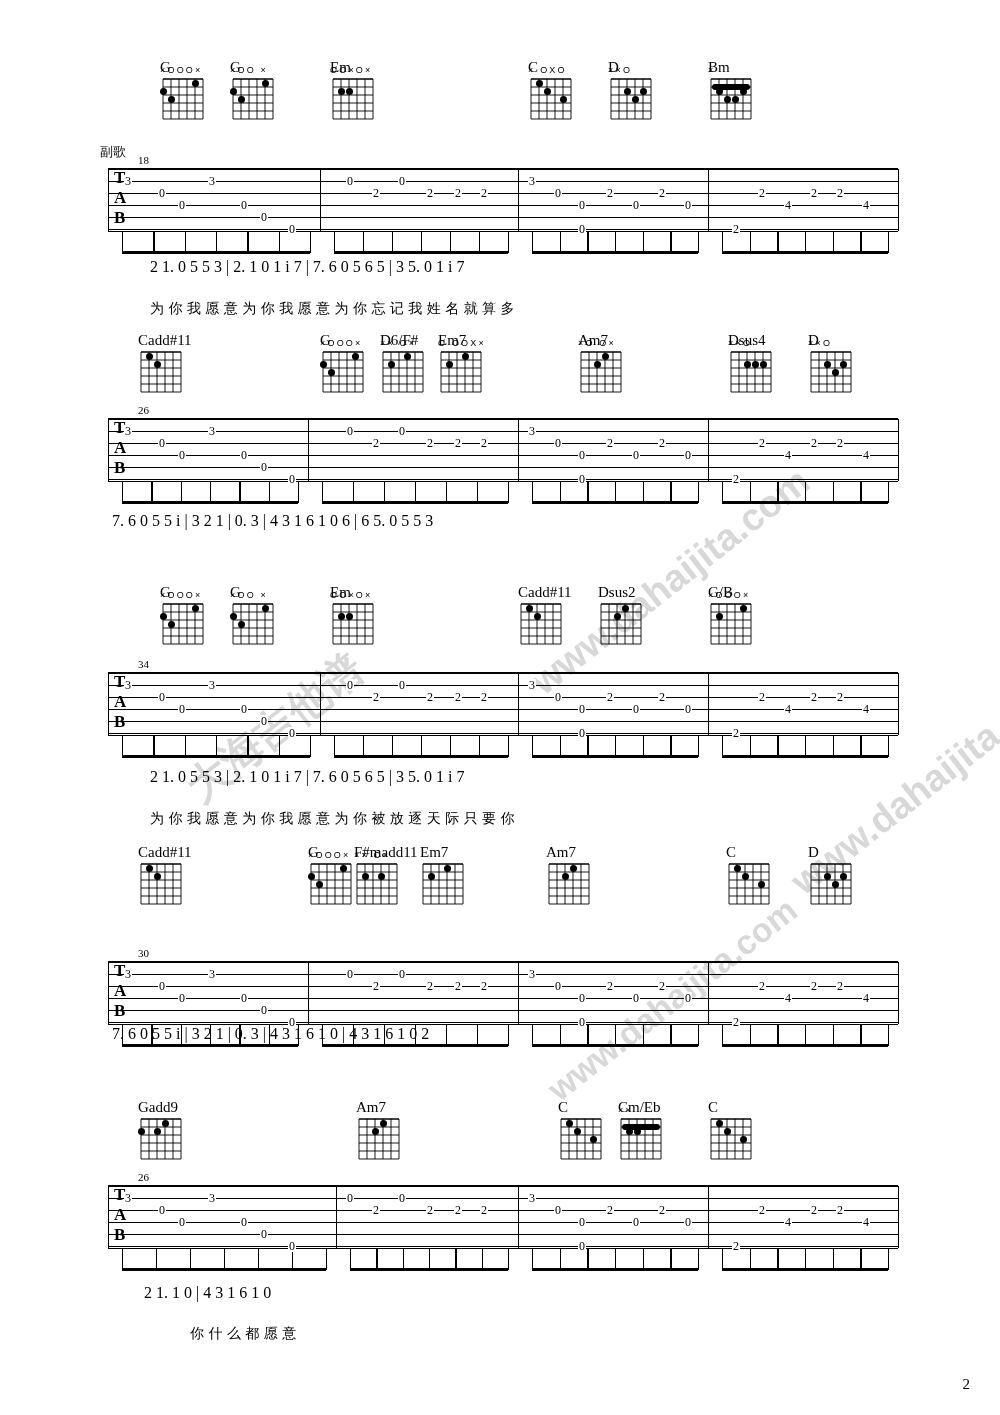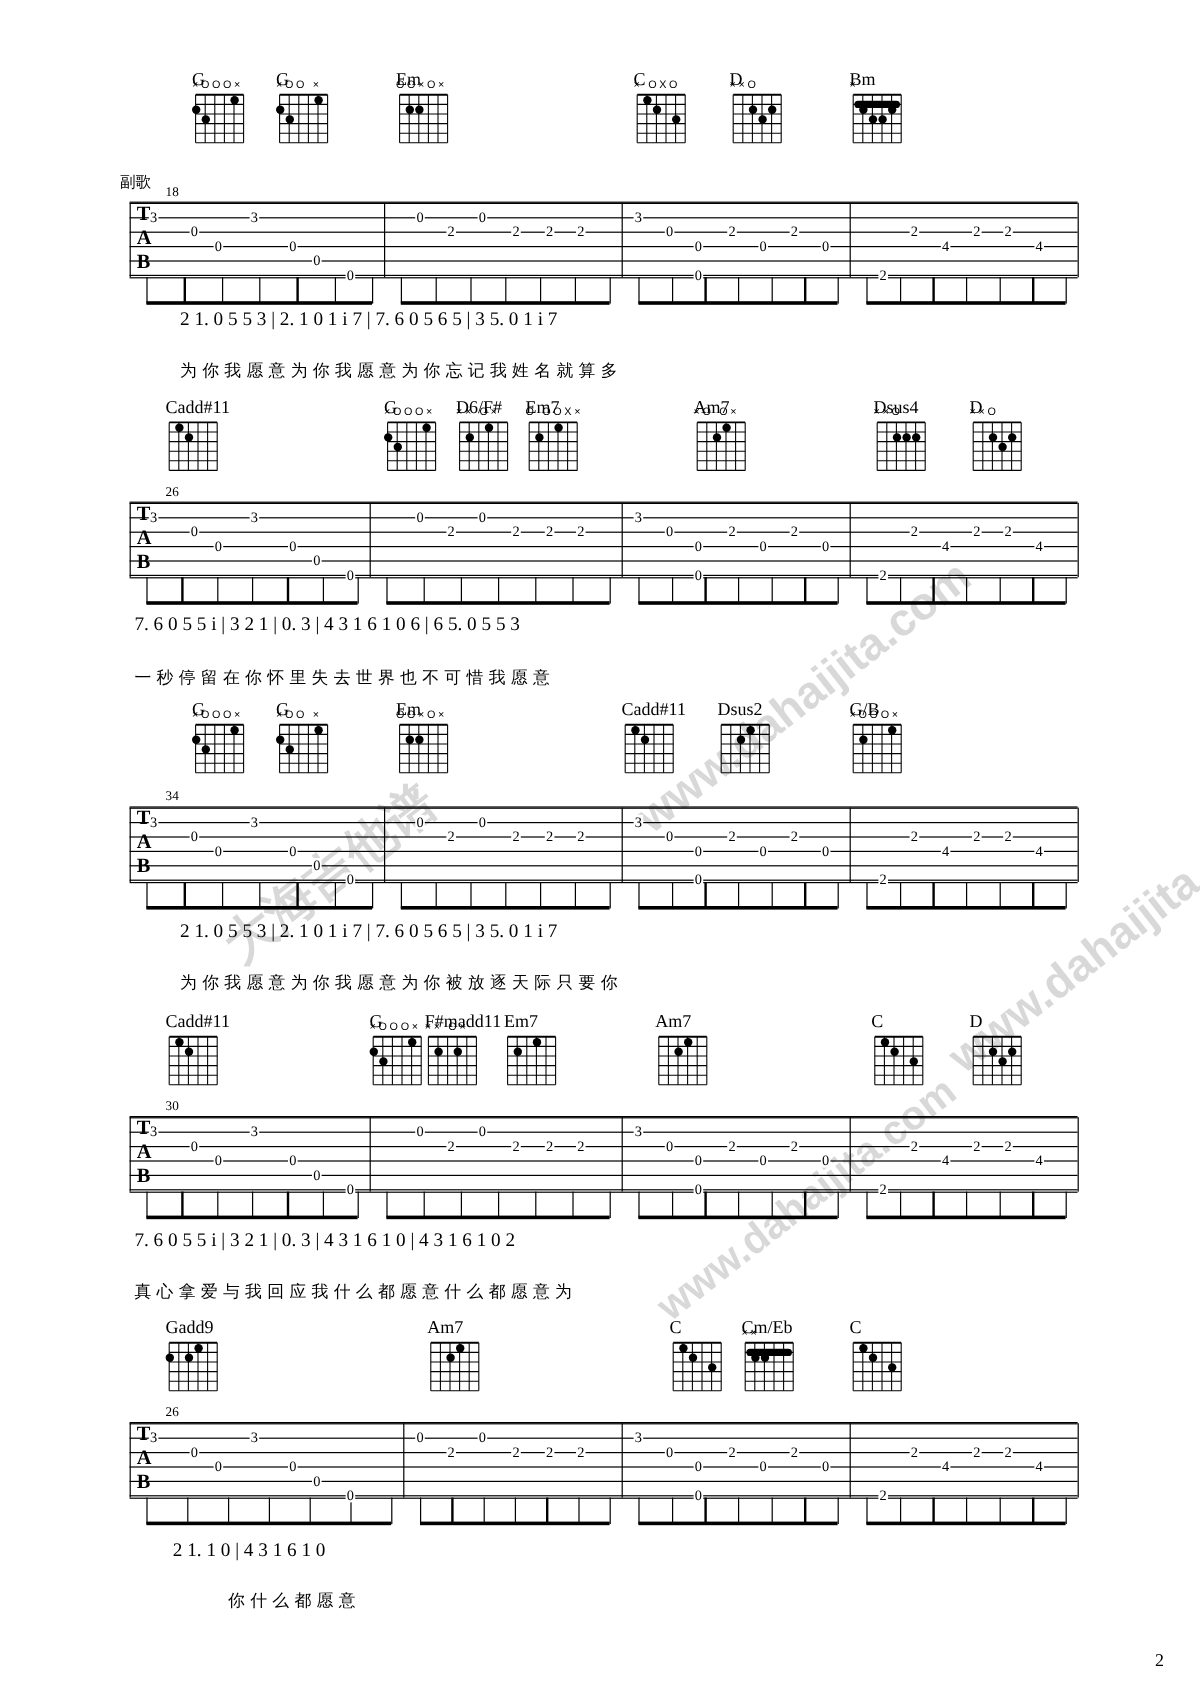--- a/index.html
+++ b/index.html
@@ -503,21 +503,20 @@
         <div class="num" style="left: 576px; top: 30px; background: rgb(255, 255, 255); padding: 0px 1px;">0</div>
         <div class="num" style="left: 624px; top: 54px; background: rgb(255, 255, 255); padding: 0px 1px;">2</div>
         <div class="num" style="left: 650px; top: 18px; background: rgb(255, 255, 255); padding: 0px 1px;">2</div>
         <div class="num" style="left: 676px; top: 30px; background: rgb(255, 255, 255); padding: 0px 1px;">4</div>
         <div class="num" style="left: 702px; top: 18px; background: rgb(255, 255, 255); padding: 0px 1px;">2</div>
         <div class="num" style="left: 728px; top: 18px; background: rgb(255, 255, 255); padding: 0px 1px;">2</div>
         <div class="num" style="left: 754px; top: 30px; background: rgb(255, 255, 255); padding: 0px 1px;">4</div>
       </div>
   </div>
   <div class="notrow" id="nr2" style="left:112px;top:512px;">7. 6 0 5 5 i | 3 2 1 | 0. 3 | 4 3 1 6 1 0 6 | 6 5. 0 5 5 3</div>
-  <div class="lyrow" id="ly2" style="left:112px;top:556px;">一 秒 停 留 在 你 怀 里 失 去 世 界 也 不 可 惜 我 愿 意</div>
 
   <div id="chords3">
       <div class="chordwrap" style="left: 160px; top: 585px;">
         <div class="chordname">G</div>
         <div class="chordbox">
           <div class="markrow">×OOO×</div>
           <svg class="grid" viewBox="0 0 46 46">
             <line x1="3" y1="3" x2="3" y2="43" stroke="#000" stroke-width="0.9"></line>
             <line x1="11" y1="3" x2="11" y2="43" stroke="#000" stroke-width="0.9"></line>
             <line x1="19" y1="3" x2="19" y2="43" stroke="#000" stroke-width="0.9"></line>
@@ -879,21 +878,21 @@
             <line x1="3" y1="27" x2="43" y2="27" stroke="#000" stroke-width="0.9"></line>
             <line x1="3" y1="35" x2="43" y2="35" stroke="#000" stroke-width="0.9"></line>
             <line x1="3" y1="43" x2="43" y2="43" stroke="#000" stroke-width="0.9"></line>
           </svg>
           <div class="dot" style="left: 15.5px; top: 11.5px;"></div>
           <div class="dot" style="left: 23.5px; top: 19.5px;"></div>
           <div class="dot" style="left: 31.5px; top: 11.5px;"></div>
         </div>
       </div>
     </div>
-  <div class="system" style="top:930px;">
+  <div class="system" style="top:961px;">
     <div class="measnum" style="left:30px;top:-14px;">30</div>
     <div class="tabbox" id="tb4">
         <div class="tabline" style="top: 0px;"></div>
         <div class="tabline" style="top: 12px;"></div>
         <div class="tabline" style="top: 24px;"></div>
         <div class="tabline" style="top: 36px;"></div>
         <div class="tabline" style="top: 48px;"></div>
         <div class="tabline" style="top: 60px;"></div>
         <div class="tabclef">T<br>A<br>B</div>
         <div class="barline" style="left: 0px;"></div>
@@ -956,21 +955,20 @@
         <div class="num" style="left: 576px; top: 30px; background: rgb(255, 255, 255); padding: 0px 1px;">0</div>
         <div class="num" style="left: 624px; top: 54px; background: rgb(255, 255, 255); padding: 0px 1px;">2</div>
         <div class="num" style="left: 650px; top: 18px; background: rgb(255, 255, 255); padding: 0px 1px;">2</div>
         <div class="num" style="left: 676px; top: 30px; background: rgb(255, 255, 255); padding: 0px 1px;">4</div>
         <div class="num" style="left: 702px; top: 18px; background: rgb(255, 255, 255); padding: 0px 1px;">2</div>
         <div class="num" style="left: 728px; top: 18px; background: rgb(255, 255, 255); padding: 0px 1px;">2</div>
         <div class="num" style="left: 754px; top: 30px; background: rgb(255, 255, 255); padding: 0px 1px;">4</div>
       </div>
   </div>
   <div class="notrow" id="nr4" style="left:112px;top:1025px;">7. 6 0 5 5 i | 3 2 1 | 0. 3 | 4 3 1 6 1 0 | 4 3 1 6 1 0 2</div>
-  <div class="lyrow" id="ly4" style="left:112px;top:1068px;">真 心 拿 爱 与 我 回 应 我 什 么 都 愿 意 什 么 都 愿 意 为</div>
 
   <div id="chords5">
       <div class="chordwrap" style="left: 138px; top: 1100px;">
         <div class="chordname">Gadd9</div>
         <div class="chordbox">
           <div class="markrow"></div>
           <svg class="grid" viewBox="0 0 46 46">
             <line x1="3" y1="3" x2="3" y2="43" stroke="#000" stroke-width="0.9"></line>
             <line x1="11" y1="3" x2="11" y2="43" stroke="#000" stroke-width="0.9"></line>
             <line x1="19" y1="3" x2="19" y2="43" stroke="#000" stroke-width="0.9"></line>

